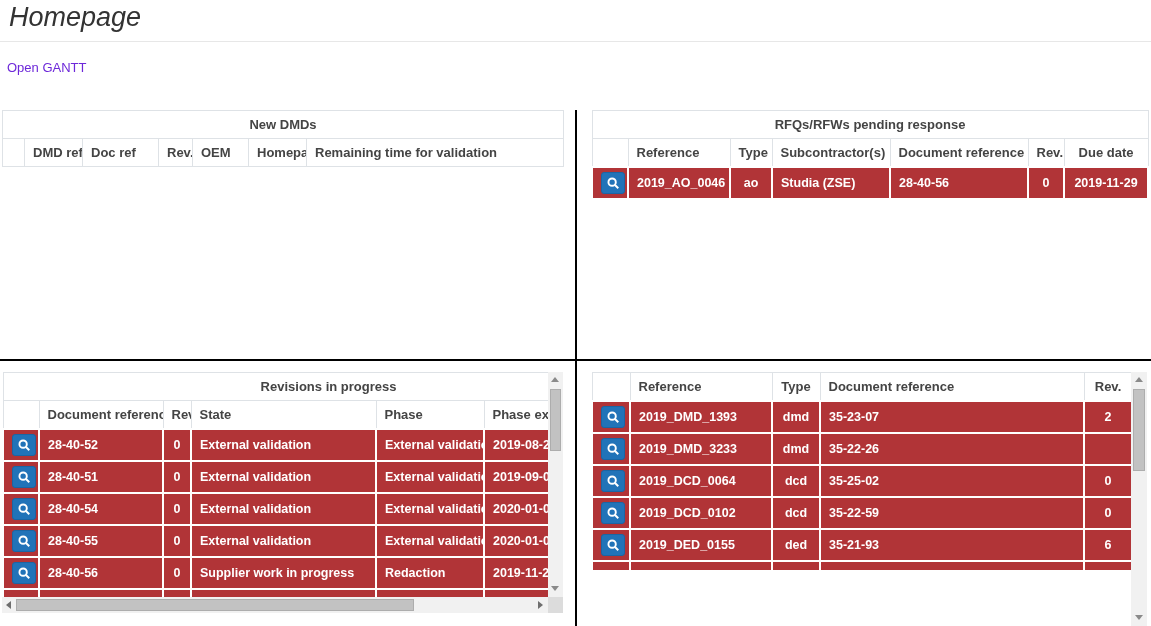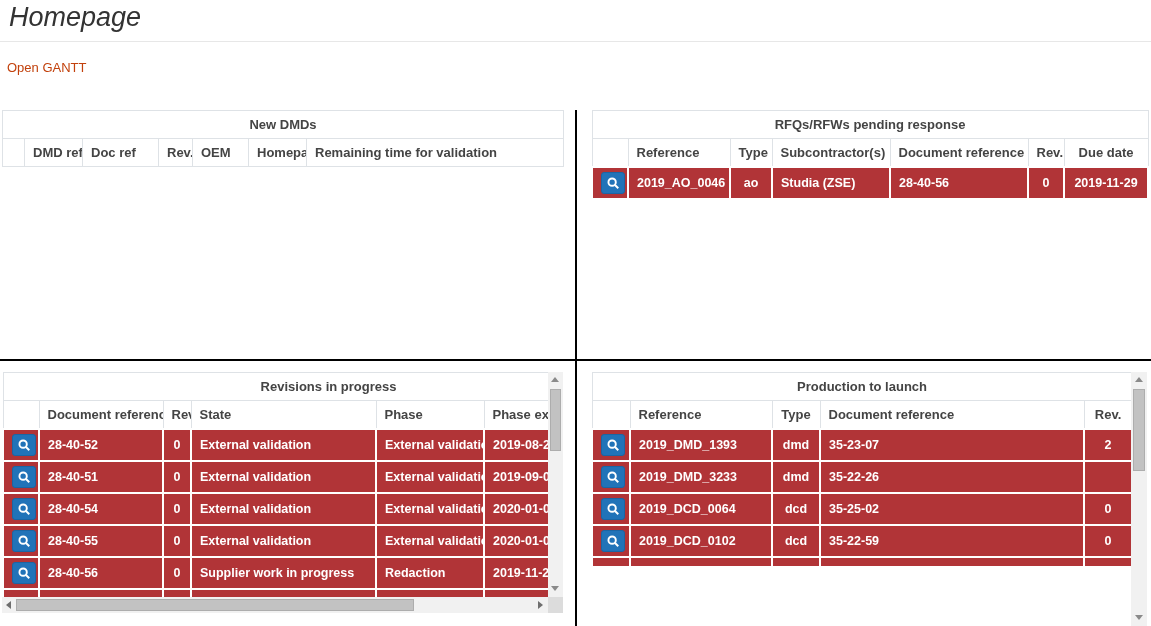--- a/index.html
+++ b/index.html
@@ -1,20 +1,20 @@
 <!DOCTYPE html>
 <html><head>
 <meta charset="utf-8">
 <style>
   * { margin:0; padding:0; box-sizing:border-box; }
   html,body { width:1151px; height:626px; background:#fff; overflow:hidden;
               font-family:"Liberation Sans", sans-serif; }
   .page-title { position:absolute; left:9px; top:2px; font-size:27px; font-weight:500; color:#333;font-style:italic; }
   .title-rule { position:absolute; left:0; top:41px; width:1151px; height:1px; background:#e7e7e7; }
-  .gantt-link { position:absolute; left:7px; top:60px; font-size:13px; color:#c2410c; text-decoration:none; cursor:pointer; }
+  .gantt-link { position:absolute; left:7px; top:60px; font-size:13px; color:#6d28d9; text-decoration:none; cursor:pointer; }
 
   
   .div-v { position:absolute; left:575px; top:110px; width:2px; height:516px; background:#000; }
   .div-h { position:absolute; left:0; top:359px; width:1151px; height:2px; background:#000; }
 
   table { border-collapse:collapse; table-layout:fixed; width:100%;border-radius:21px; }
   tr.cap td { border:1px solid #dee2e6; text-align:center; font-size:13px; font-weight:bold;
               color:#444; height:28px; padding:4px 6px; background:#fff; }
   tr.hdr th { border:1px solid #dee2e6; text-align:left; font-size:13px; font-weight:bold;
               color:#444; height:28px; padding:4px 8px; background:#fff; white-space:nowrap; overflow:hidden; }
@@ -248,23 +248,20 @@
   <div class="clip-br">
     <table>
       <colgroup>
           <col style="width:38px">
           <col style="width:142px">
           <col style="width:48px">
           <col style="width:264px">
           <col style="width:48px">
         </colgroup>
       <tbody>
-          <tr class="cap">
-            <td colspan="5">Production to launch</td>
-          </tr>
       <tr class="hdr">
         <th></th>
         <th>Reference</th>
         <th class="c">Type</th>
         <th>Document reference</th>
         <th class="c">Rev.</th>
       </tr>
       <tr class="row">
         <td class="icon-cell"><button class="search-btn">
                 <svg width="14" height="14" viewBox="0 0 16 16">
@@ -306,20 +303,32 @@
                 <svg width="14" height="14" viewBox="0 0 16 16">
                   <circle cx="7" cy="7" r="4.2" fill="none" stroke="#fff" stroke-width="2.2"></circle>
                   <line x1="10.3" y1="10.3" x2="14" y2="14" stroke="#fff" stroke-width="2.2"></line>
                 </svg>
               </button></td>
         <td>2019_DCD_0102</td>
         <td class="c">dcd</td>
         <td>35-22-59</td>
         <td class="c">0</td>
       </tr>
+      <tr class="row">
+        <td class="icon-cell"><button class="search-btn">
+                <svg width="14" height="14" viewBox="0 0 16 16">
+                  <circle cx="7" cy="7" r="4.2" fill="none" stroke="#fff" stroke-width="2.2"></circle>
+                  <line x1="10.3" y1="10.3" x2="14" y2="14" stroke="#fff" stroke-width="2.2"></line>
+                </svg>
+              </button></td>
+        <td>2019_DED_0155</td>
+        <td class="c">ded</td>
+        <td>35-21-93</td>
+        <td class="c">6</td>
+      </tr>
       <tr class="row partial">
         <td></td>
             <td></td>
             <td></td>
             <td></td>
             <td></td>
       </tr>
     </tbody>
       </table>
   </div>

